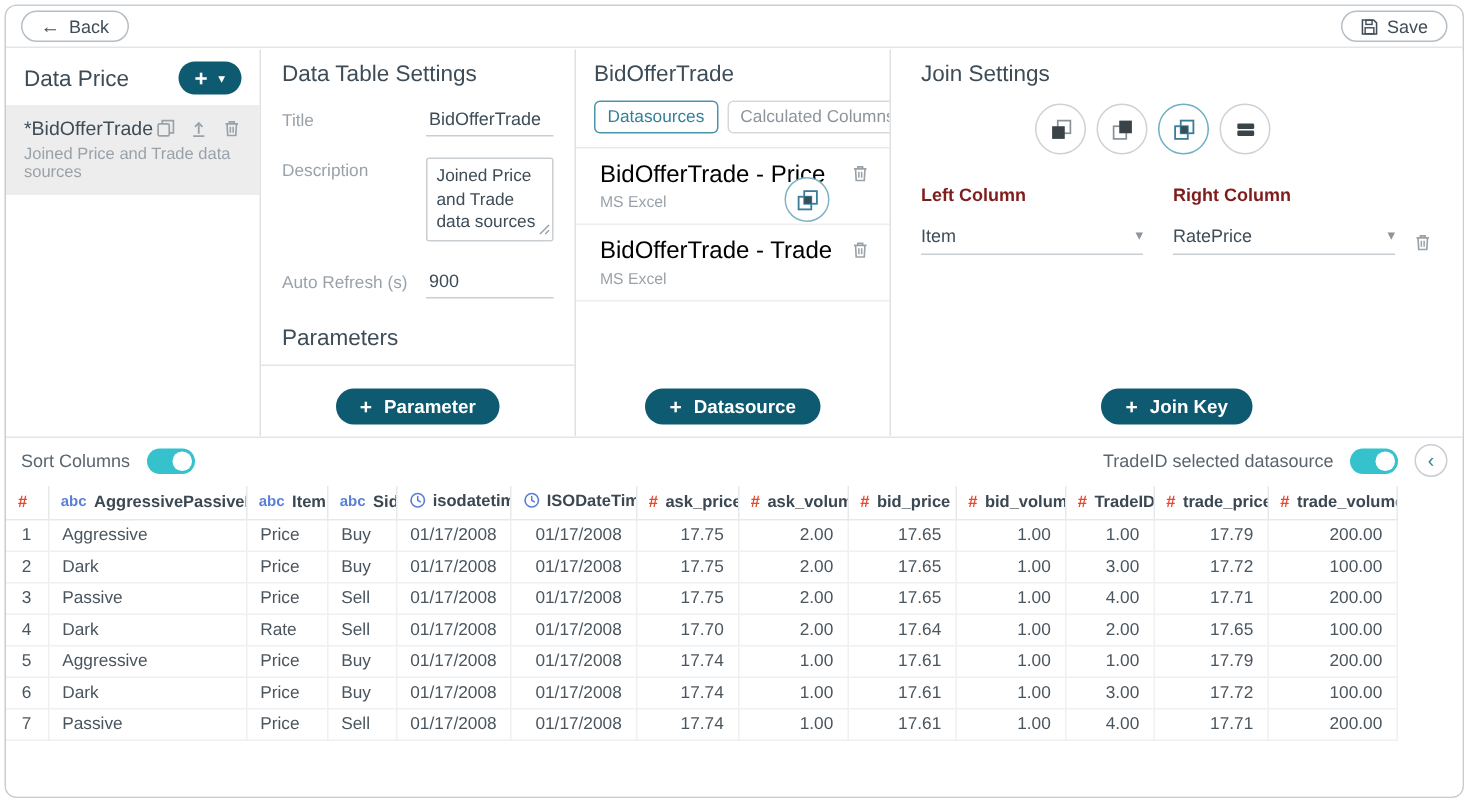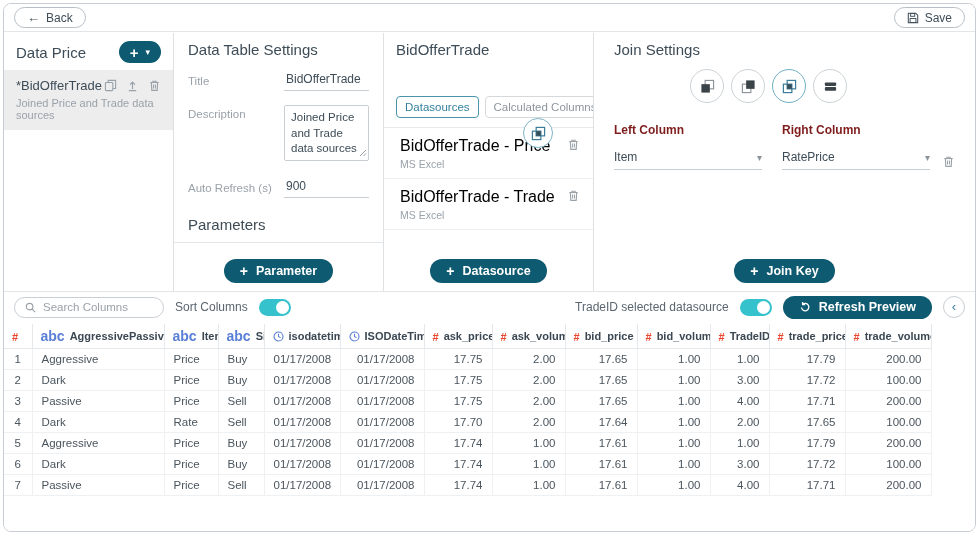--- a/index.html
+++ b/index.html
@@ -56,21 +56,21 @@
   .section-title { font-size: 15px; color: #3d4c57; margin-top: 18px; }
   .bleed-hr { border: none; border-top: 1px solid #e3e6e9; margin: 9px -14px 0; }
 
   .panel-footer { position: absolute; bottom: 8px; left: 0; right: 0; display: flex; justify-content: center; }
   .btn-dark { background: #0e5a70; color: #fff; border: none; border-radius: 13px; height: 24px; padding: 0 16px; font-size: 12.5px; font-weight: 700; display: inline-flex; align-items: center; gap: 8px; cursor: pointer; font-family: inherit; }
   .btn-dark .plus { font-size: 14px; font-weight: 700; line-height: 1; }
 
   
   .p3-title { padding: 8px 12px 0; }
   .tabs { display: flex; gap: 6px; margin: 9px 12px 9px; }
-  .tab { border: 1px solid #d5d9dc; border-radius: 4px; background: #fff; color: #8d959c; font-size: 11.5px; padding: 4px 8px; cursor: pointer; font-family: inherit; white-space: nowrap; margin-top: 29px; }
+  .tab { border: 1px solid #d5d9dc; border-radius: 4px; background: #fff; color: #8d959c; font-size: 11.5px; padding: 4px 8px; cursor: pointer; font-family: inherit; white-space: nowrap; }
   .tab.active { border-color: #4b94ac; color: #33809b; }
   .hr { border: none; border-top: 1px solid #e6e9eb; }
   .ds-item { padding: 9px 16px 8px; position: relative; border-bottom: 1px solid #eceef0; cursor: pointer; }
   .ds-name { font-size: 16px; color: #000000; }
   .ds-type { font-size: 10.5px; color: #9aa2a9; margin-top: 3px; }
   .ds-trash { position: absolute; right: 13px; top: 10px; }
   .join-circle { position: absolute; right: 40px; top: 85px; width: 30px; height: 30px; border: 1px solid #7fb4c6; border-radius: 50%; background: #fff; display: flex; align-items: center; justify-content: center; cursor: pointer; z-index: 2; }
 
   
   .p4-body { padding: 8px 20px 0; }
@@ -96,21 +96,21 @@
   .refresh-btn { height: 23px; }
   .collapse-btn { width: 22px; height: 22px; border-radius: 50%; border: 1px solid #c9ced3; background: #fff; color: #35809b; font-size: 13px; display: flex; align-items: center; justify-content: center; cursor: pointer; padding: 0 0 2px 0; font-family: inherit; }
 
   table { border-collapse: collapse; table-layout: fixed; width: 927px; margin-top: 2px; }
   th { font-size: 11px; font-weight: 700; color: #3b4752; text-align: left; padding: 4px 8px; border: 1px solid #e6e9eb; border-top: none; height: 22px; background: #fff; white-space: nowrap; overflow: hidden; cursor: pointer; }
   th:first-child, td:first-child { border-left: none; }
   td { font-size: 11.5px; color: #4a555e; padding: 3px 9px; border: 1px solid #eef0f2; height: 21px; white-space: nowrap; overflow: hidden; }
   td.num { text-align: right; }
   td.rownum { text-align: center; }
   .ti { margin-right: 5px; vertical-align: middle; }
-  .ti-text { color: #5a7fd6; font-weight: 700; font-size: 14px; margin-top: 16px; }
+  .ti-text { color: #5a7fd6; font-weight: 700; font-size: 10px; margin-top: 16px; }
   .ti-num { color: #e8472e; font-weight: 700; font-size: 11px; }
   .th-label { vertical-align: middle; }
 </style>
 </head>
 <body>
 
 <div class="frame">
 
   <div class="topbar">
     <button class="pill-outline back-btn">
@@ -323,46 +323,28 @@
             <span class="plus">+</span>
             <span>Join Key</span>
           </button>
         </div>
       </div>
     </div>
   </div>
 
   <div class="bottom">
     <div class="toolbar">
-      <span class="search-pill">
-        <span style="display:inline-flex;">
-          <svg width="11" height="11" viewBox="0 0 12 12">
-              <circle cx="5" cy="5" r="3.6" fill="none" stroke="#9aa2a9" stroke-width="1.3"></circle>
-              <path d="M7.8 7.8 11 11" stroke="#9aa2a9" stroke-width="1.3"></path>
-            </svg>
-        </span>
-        <input class="search-input" placeholder="Search Columns" style="">
-      </span>
       <span class="lbl">Sort Columns</span>
       <button class="toggle" data-state="on">
         <span class="knob"></span>
       </button>
       <span class="spacer"></span>
       <span class="lbl">TradeID selected datasource</span>
       <button class="toggle" data-state="on">
         <span class="knob"></span>
-      </button>
-      <button class="btn-dark refresh-btn">
-        <span style="display:inline-flex;">
-          <svg width="12" height="12" viewBox="0 0 14 14">
-              <path d="M2.9 7.6a4.3 4.3 0 1 0 1.2-3.5" fill="none" stroke="#fff" stroke-width="1.5"></path>
-              <path d="M4.2 1.3v3h3" fill="none" stroke="#fff" stroke-width="1.5"></path>
-            </svg>
-        </span>
-        <span>Refresh Preview</span>
       </button>
       <button class="collapse-btn">
         <span>‹</span>
       </button>
     </div>
 
     <table>
       <thead>
           <tr id="thead-row">
             <th style="width: 28px;"><span class="ti ti-num">#</span></th>

